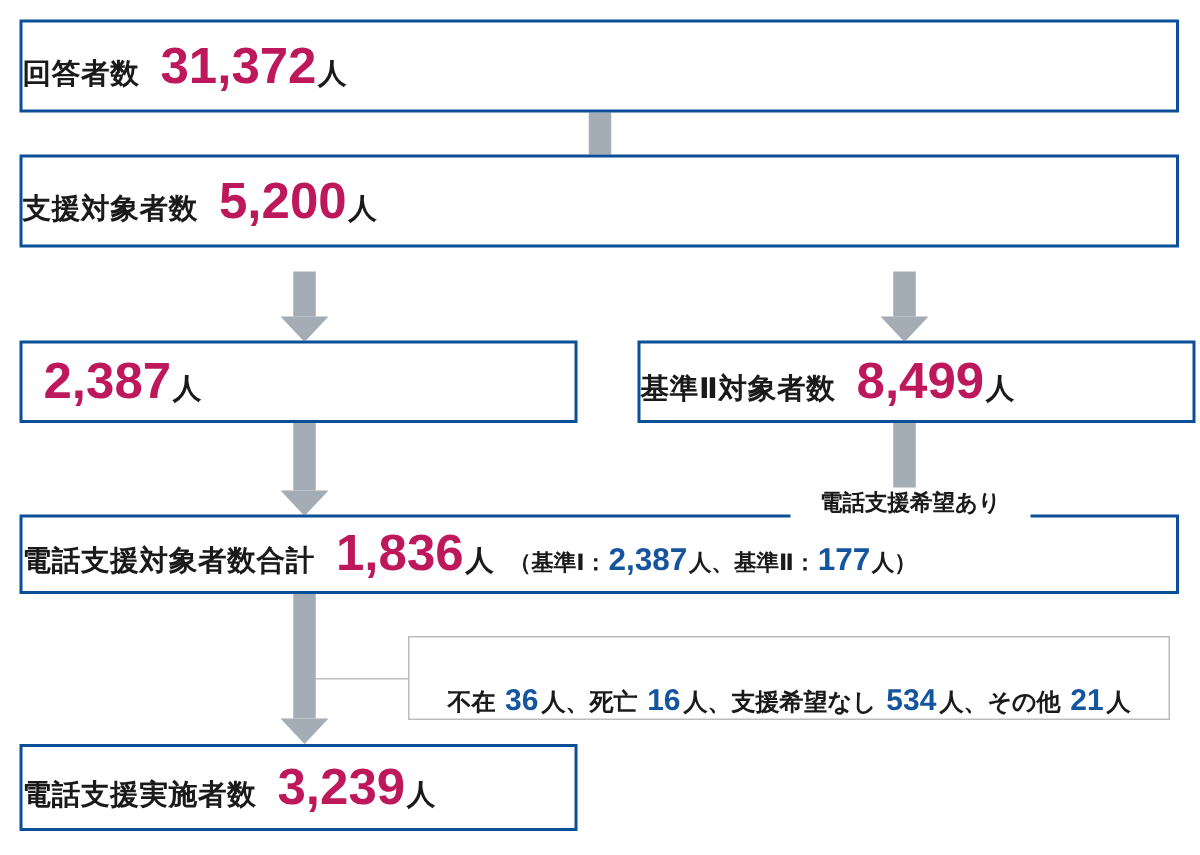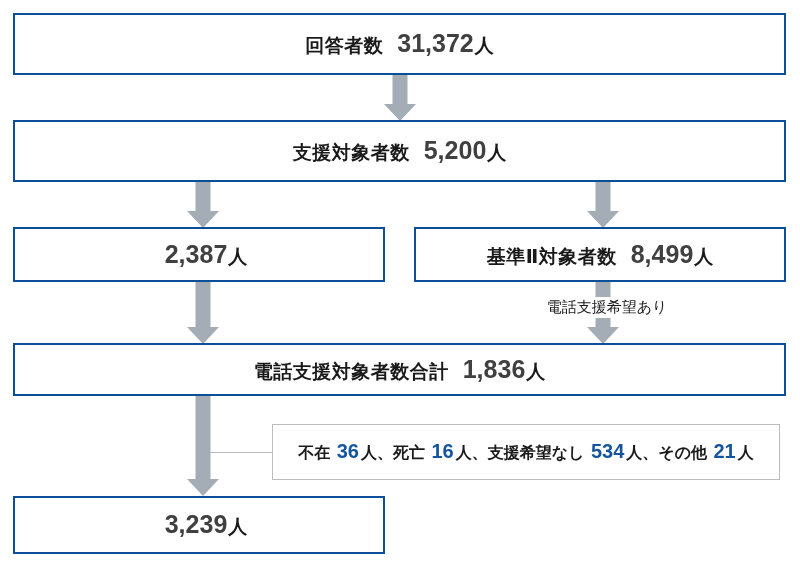--- a/index.html
+++ b/index.html
@@ -21,40 +21,39 @@
   }
 
   
   .node {
     position: absolute;
     box-sizing: border-box;
     border: 2px solid #0b4f98;
     background: #ffffff;
     display: flex;
     align-items: center;
-    justify-content: center;
     z-index: 3;
     white-space: nowrap;
   }
   .node .line {
     display: flex;
     align-items: baseline;
     justify-content: center;
   }
 
   .lbl {
     color: #1a1a1a;
     font-weight: bold;
     font-size: 19px;
     letter-spacing: 0.5px;
   }
   .num {
-    color: #404040;
-    font-weight: bold;
-    font-size: 25px;
+    color: #be185d;
+    font-weight: bold;
+    font-size: 34px;
     letter-spacing: 0px;
     margin-left: 14px;
   }
   .unit {
     color: #1a1a1a;
     font-weight: bold;
     font-size: 19px;
     margin-left: 1px;
   }
 
@@ -103,21 +102,21 @@
     border-top: 17px solid #a4acb5;
   }
 
   
   .note {
     position: absolute;
     box-sizing: border-box;
     border: 1px solid #bcbcbc;
     background: #ffffff;
     display: flex;
-    align-items: center;
+    align-items: flex-end;
     justify-content: center;
     z-index: 4;
     white-space: nowrap;
   }
   .note-text {
     color: #1a1a1a;
     font-weight: bold;
     font-size: 16px;
   }
   .note-text .nnum {
@@ -136,26 +135,27 @@
     background: #bcbcbc;
     height: 1px;
     z-index: 2;
   }
 
   
   .edge-label {
     position: absolute;
     background: #ffffff;
     color: #1a1a1a;
-    font-weight: normal;
+    font-weight: bold;
     font-size: 15px;
     z-index: 5;
     white-space: nowrap;
     padding: 1px 4px;
     text-align: center;
+    margin-top: 28px;
   }
 </style>
 </head>
 <body>
 
 <div id="flow">
 
   <div class="arrow" style="left:384px; top:74px; width:32px; height:47px;">
     <div class="shaft" style="height:30px;"></div>
     <div class="head"></div>
@@ -191,57 +191,61 @@
   <div class="connector" style="left:210px; top:452px; width:62px;"></div>
 
   <div class="node" style="left:13px; top:13px; width:773px; height:62px;">
     <div class="line">
       <span class="lbl">回答者数</span>
       <span class="num">31,372</span>
       <span class="unit">人</span>
     </div>
   </div>
 
-  <div class="node" style="left:13px; top:120px; width:773px; height:62px;">
+  <div class="node" style="left:13px; top:103px; width:773px; height:62px;">
     <div class="line">
       <span class="lbl">支援対象者数</span>
       <span class="num">5,200</span>
       <span class="unit">人</span>
     </div>
   </div>
 
   <div class="node" style="left:13px; top:227px; width:372px; height:55px;">
     <div class="line">
       <span class="num">2,387</span>
       <span class="unit">人</span>
     </div>
   </div>
 
-  <div class="node" style="left:414px; top:227px; width:372px; height:55px;">
+  <div class="node" style="left:425px; top:227px; width:372px; height:55px;">
     <div class="line">
       <span class="lbl">基準Ⅱ対象者数</span>
       <span class="num">8,499</span>
       <span class="unit">人</span>
     </div>
   </div>
 
   <div class="node" style="left:13px; top:343px; width:773px; height:53px;">
     <div class="line">
       <span class="lbl">電話支援対象者数合計</span>
       <span class="num">1,836</span>
       <span class="unit">人</span>
+      <span class="paren">
+        <span>（基準Ⅰ：</span><span class="pnum">2,387</span><span class="punit">人、</span><span>基準Ⅱ：</span><span class="pnum">177</span><span class="punit">人）</span>
+      </span>
     </div>
   </div>
 
   <div class="note" style="left:272px; top:424px; width:508px; height:56px;">
     <div class="note-text">
       <span>不在 </span><span class="nnum">36</span><span class="nunit">人、</span><span>死亡 </span><span class="nnum">16</span><span class="nunit">人、</span><span>支援希望なし </span><span class="nnum">534</span><span class="nunit">人、</span><span>その他 </span><span class="nnum">21</span><span class="nunit">人</span>
     </div>
   </div>
 
   <div class="node" style="left:13px; top:496px; width:372px; height:58px;">
     <div class="line">
+      <span class="lbl">電話支援実施者数</span>
       <span class="num">3,239</span>
       <span class="unit">人</span>
     </div>
   </div>
 
 </div>
 
 </body></html>

